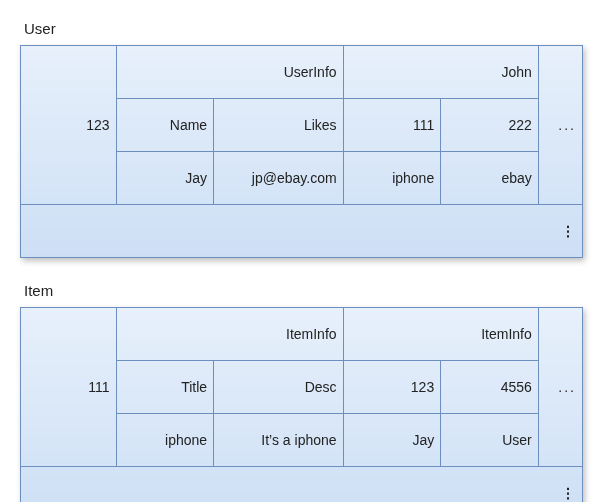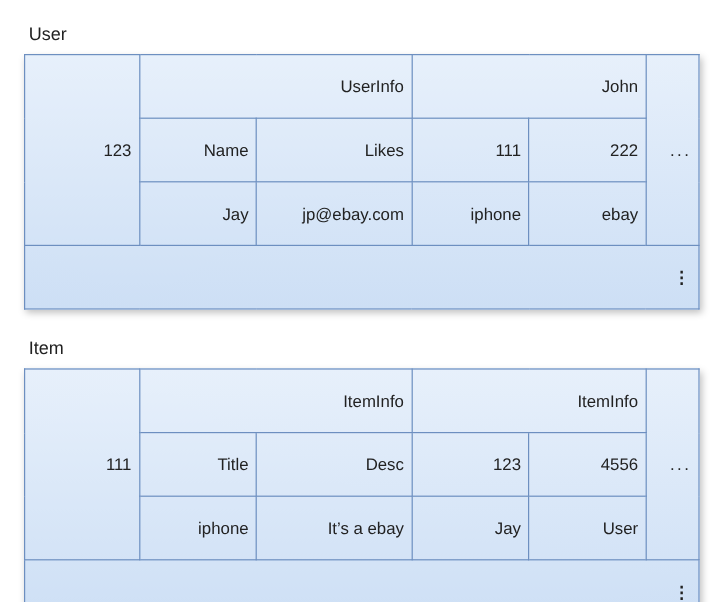--- a/index.html
+++ b/index.html
@@ -105,21 +105,21 @@
       <td class="ellipsis" rowspan="3">...</td>
     </tr>
     <tr>
       <td>Title</td>
       <td>Desc</td>
       <td>123</td>
       <td>4556</td>
     </tr>
     <tr>
       <td>iphone</td>
-      <td>It’s a ebay</td>
+      <td>It’s a iphone</td>
       <td>Jay</td>
       <td>User</td>
     </tr>
     <tr>
       <td colspan="6" class="more-row"><span class="vdots"></span></td>
     </tr>
   </tbody>
     </table>
 </div>
 

